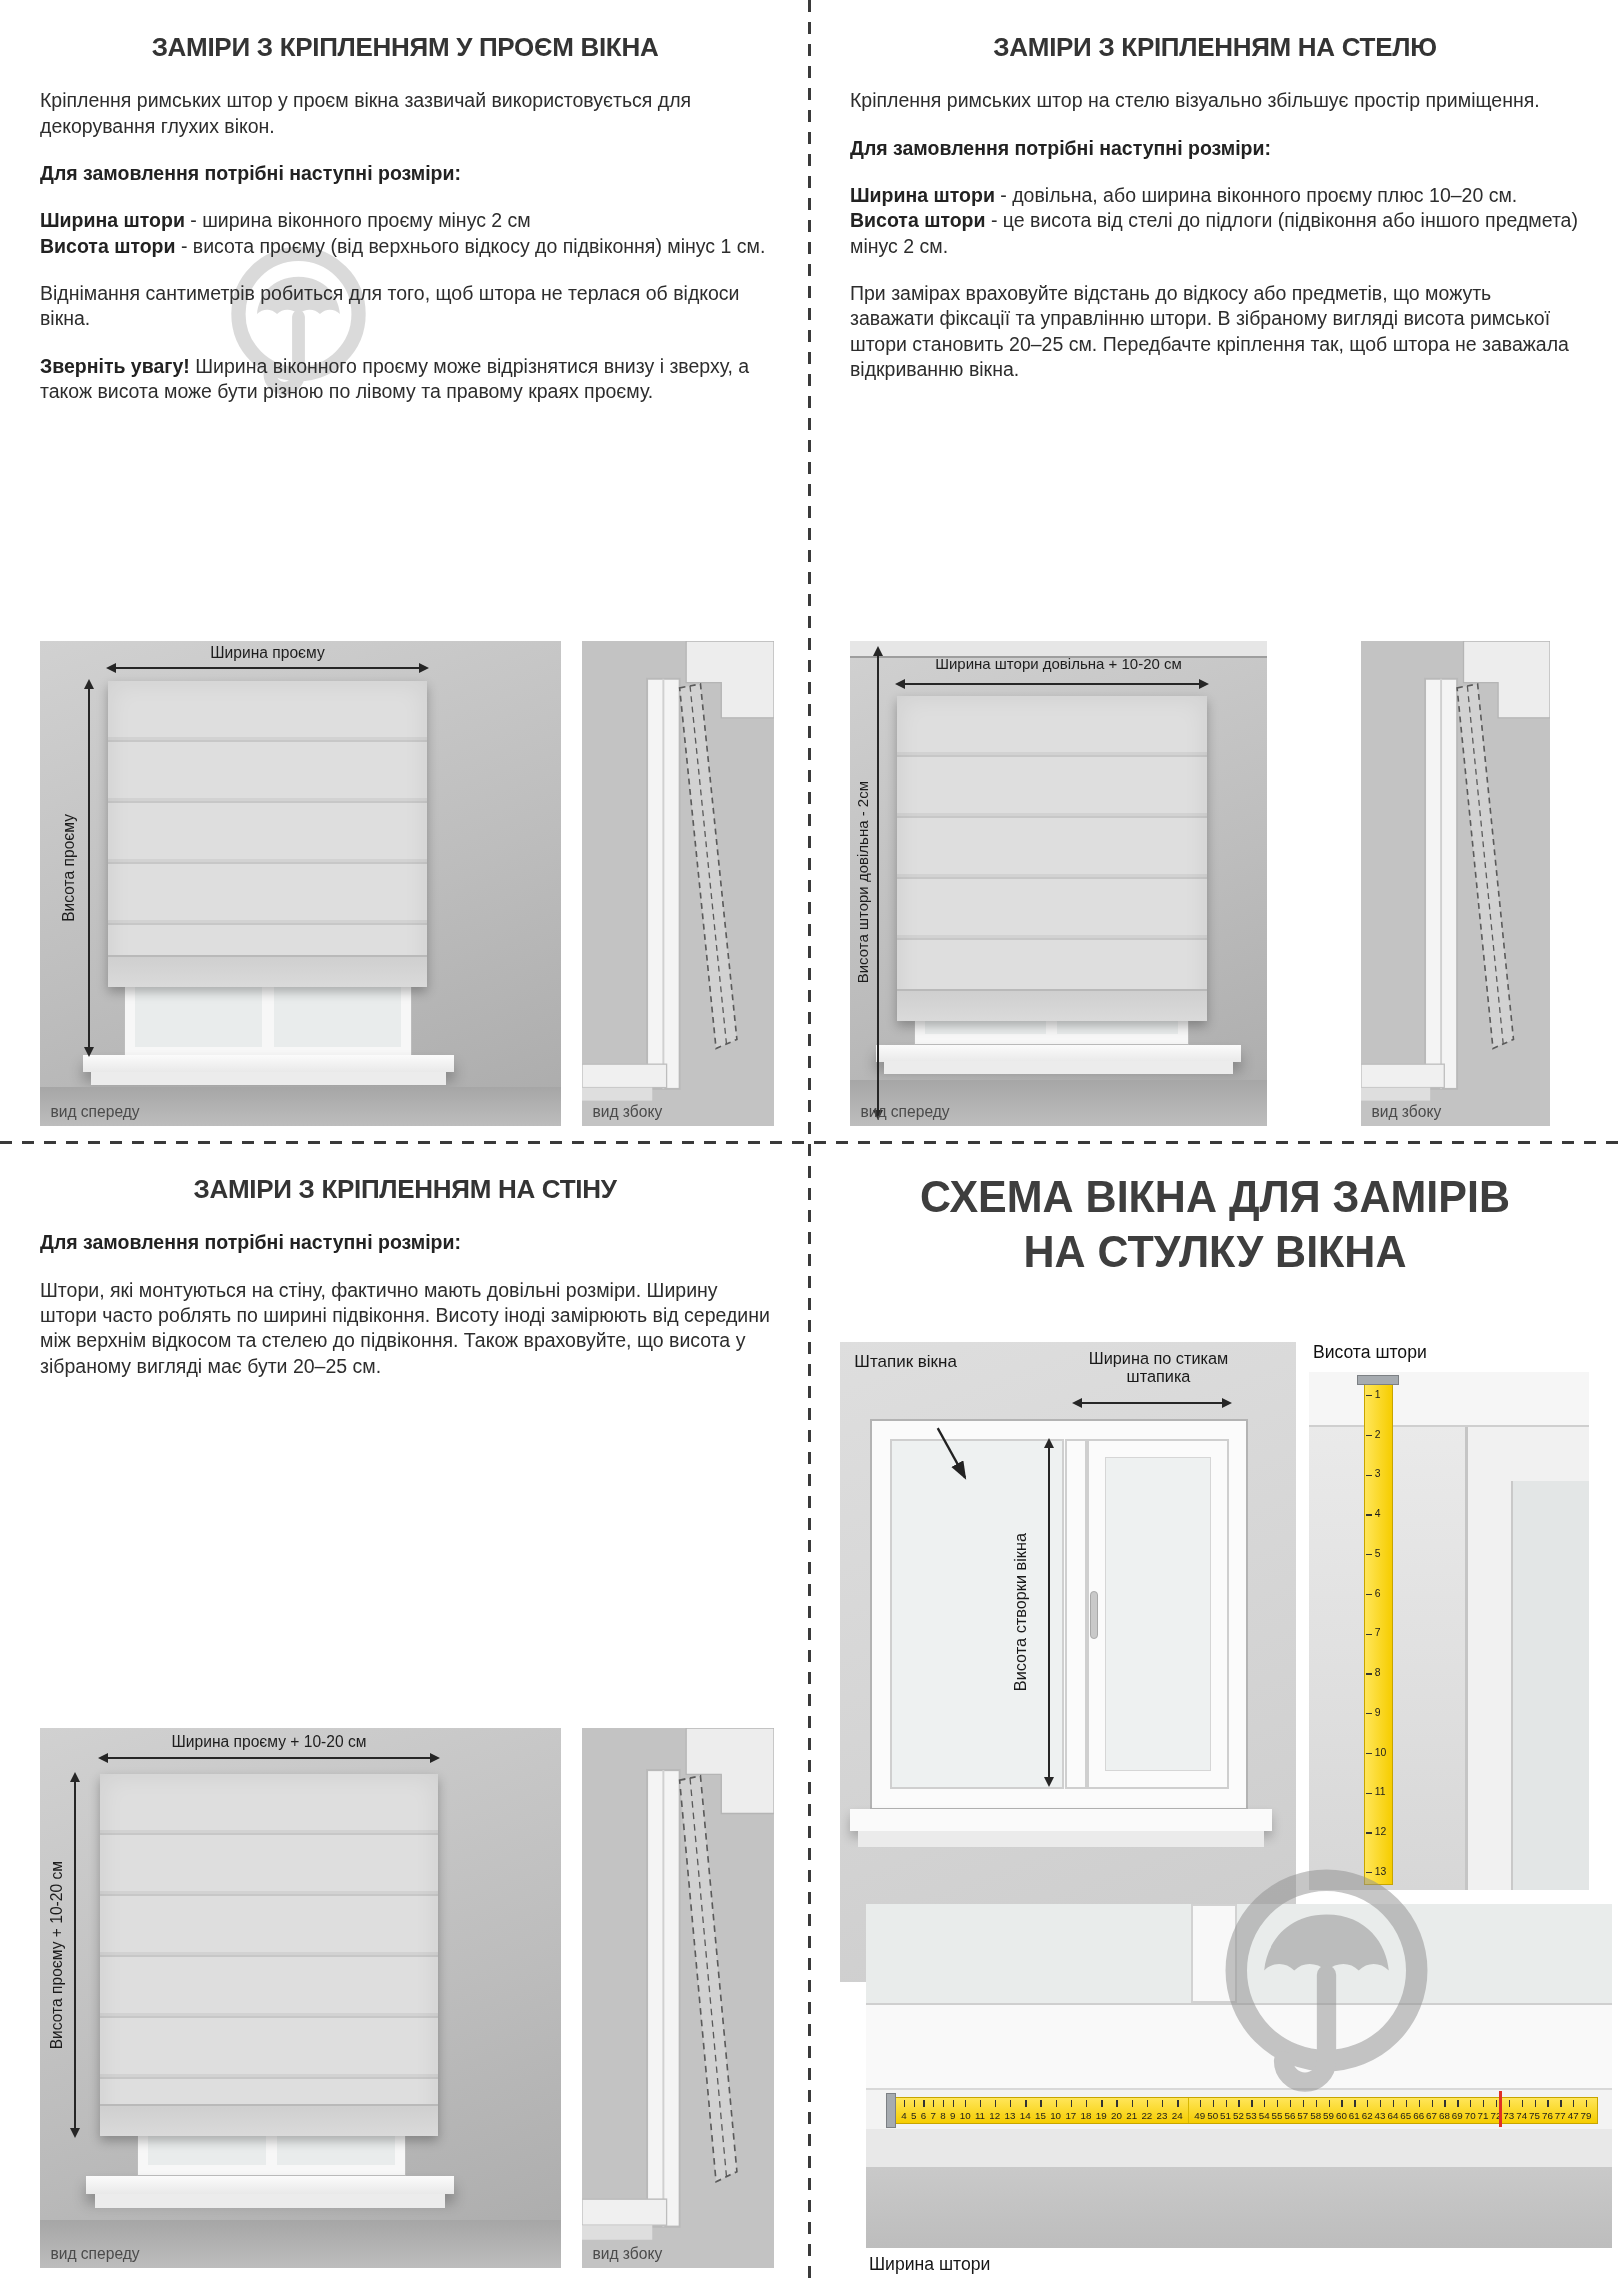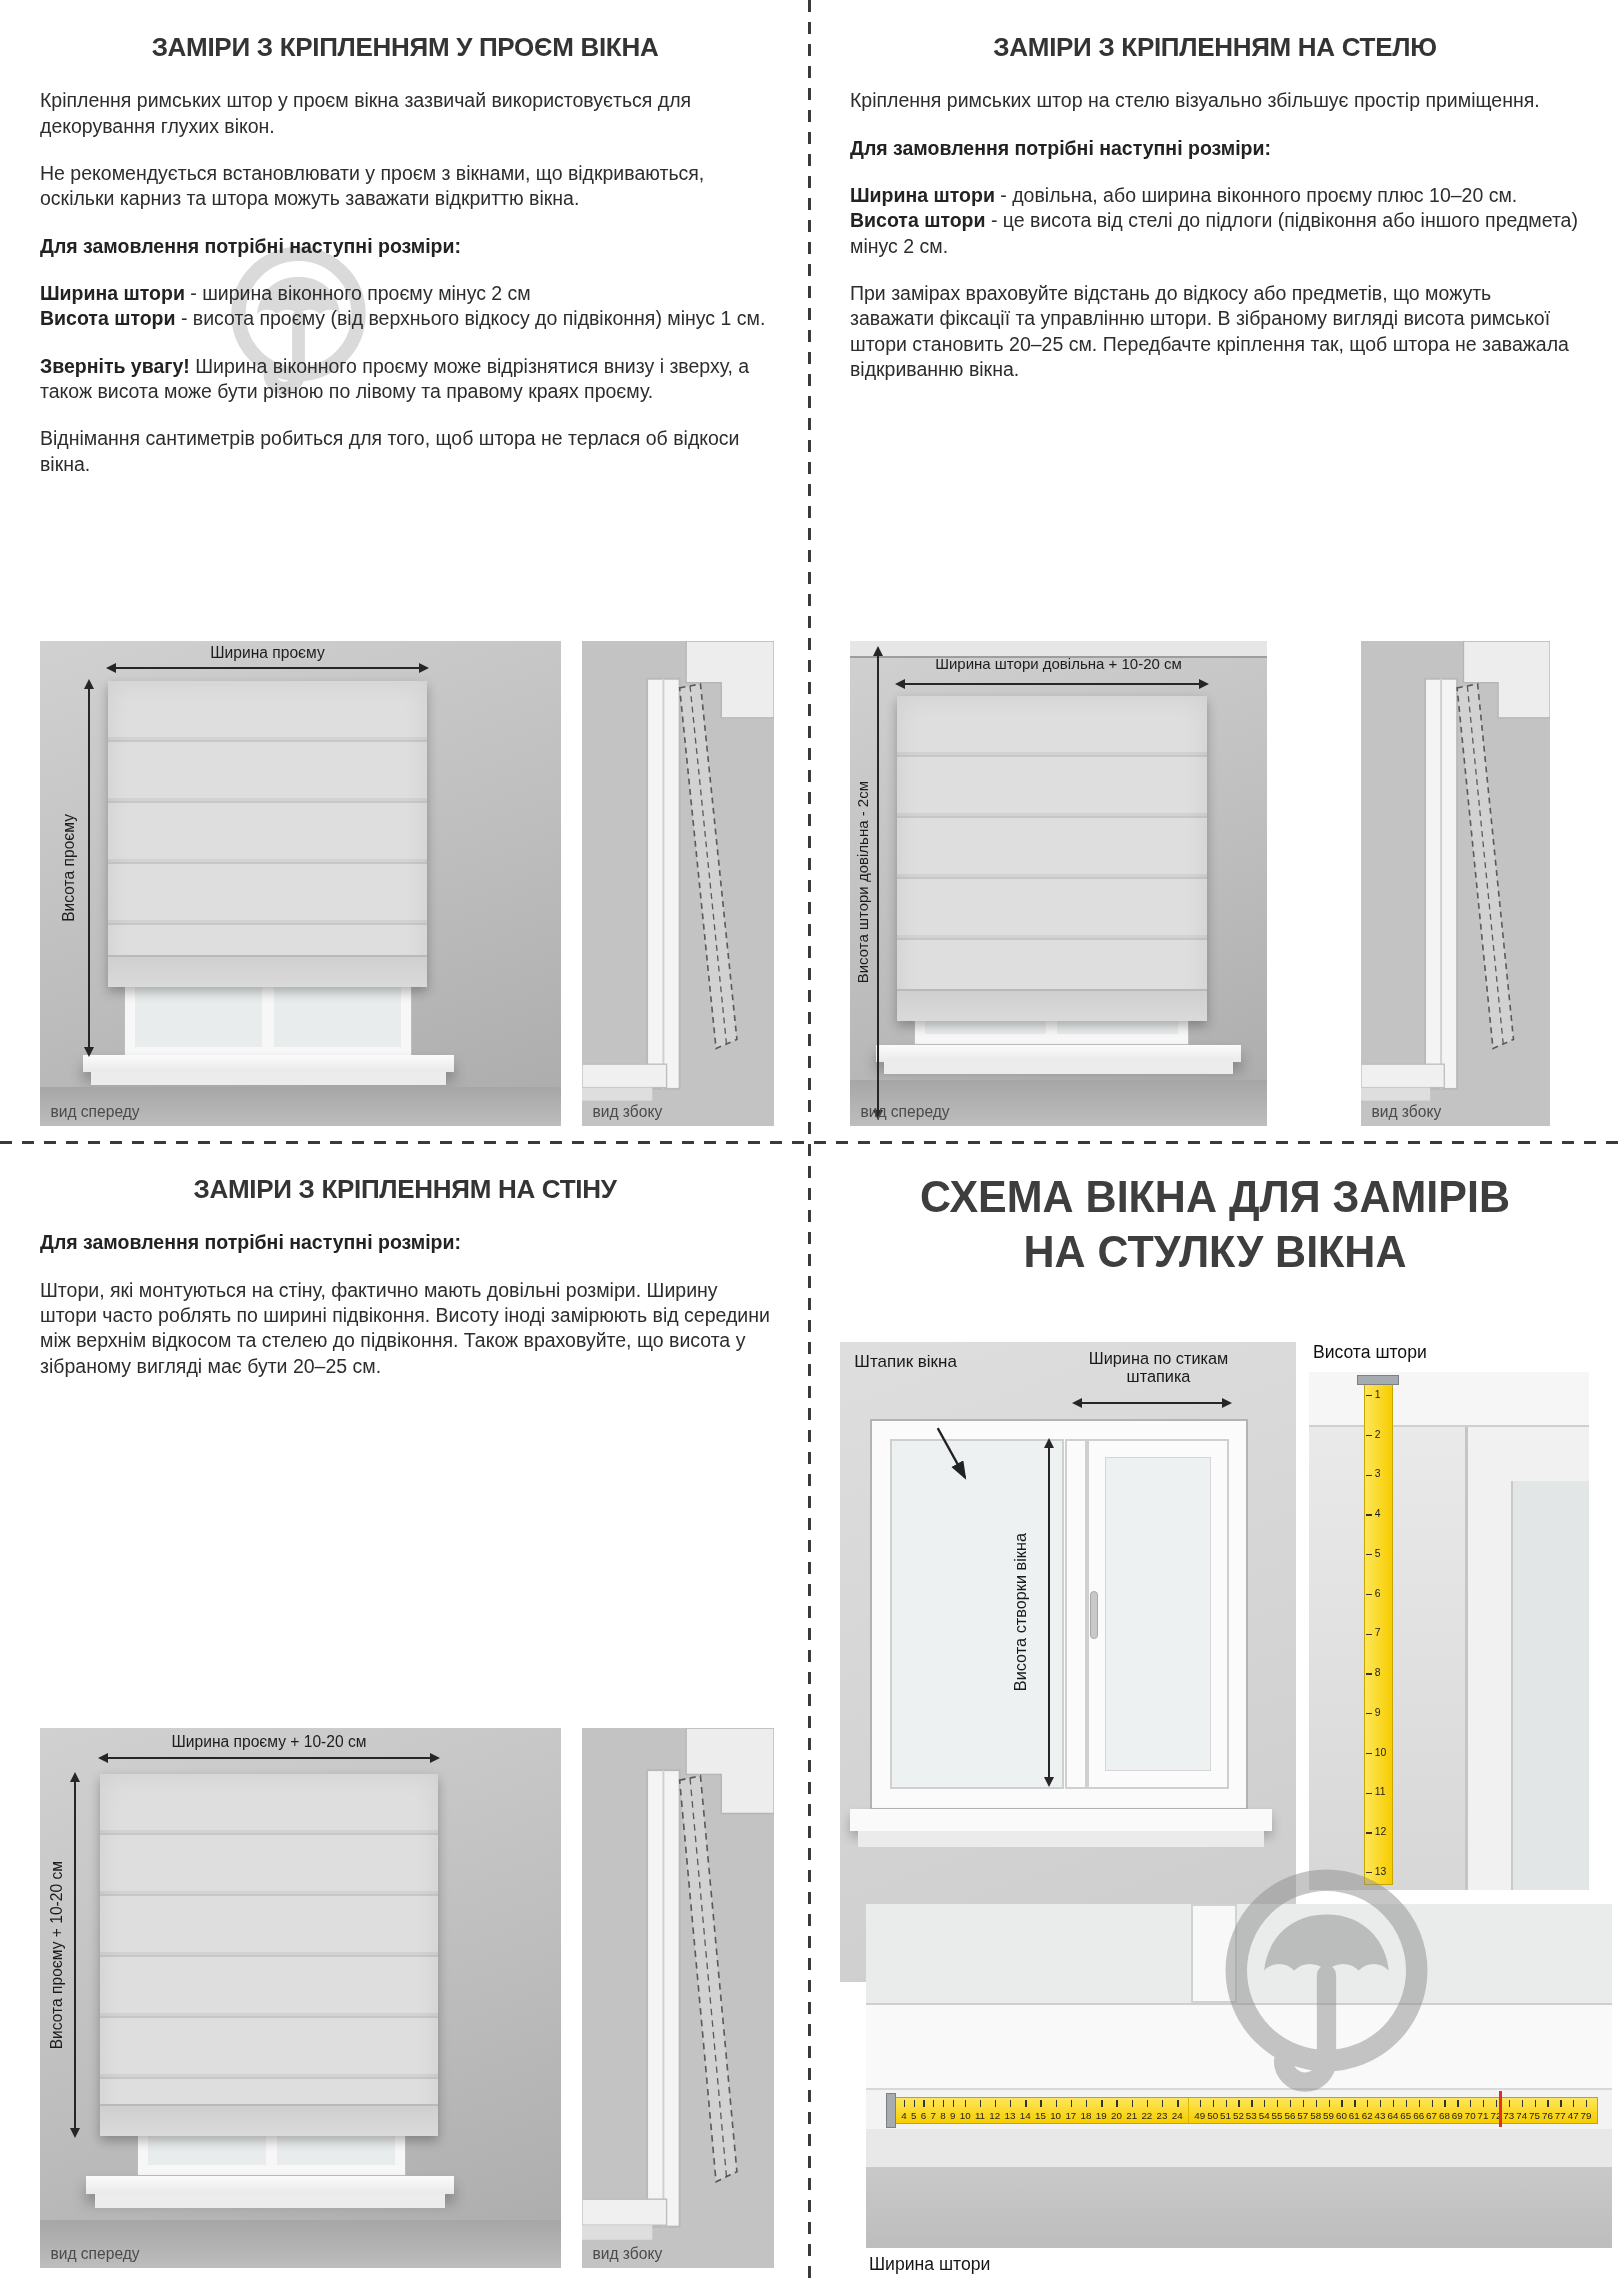--- a/index.html
+++ b/index.html
@@ -196,30 +196,29 @@
     <div class="wm wm1">
       <svg viewBox="0 0 100 128">
         <circle cx="50" cy="50" r="42" fill="none" stroke="currentColor" stroke-width="10"></circle>
         <path d="M50 24 C 31 24 22 38 21 50 C 25 46 31 46 35 50 C 39 46 45 46 50 50 C 55 46 61 46 65 50 C 69 46 75 46 79 50 C 78 38 69 24 50 24 Z" fill="currentColor"></path>
         <path d="M50 52 L50 92 A 10 10 0 0 1 30 92" fill="none" stroke="currentColor" stroke-width="9" stroke-linecap="round"></path>
       </svg>
     </div>
     <div class="quad-inner">
       <div class="sec-title">ЗАМІРИ З КРІПЛЕННЯМ У ПРОЄМ ВІКНА</div>
       <p class="body"><span>Кріплення римських штор у проєм вікна зазвичай використовується для декорування глухих вікон.</span></p>
-      <p class="body"><span>Не рекомендується встановлювати у проєм з вікнами, що відкриваються, оскільки карниз та штора можуть заважати відкриттю вікна.</span></p>
       <p class="body"><b>Для замовлення потрібні наступні розміри:</b></p>
       <p class="body">
         <b>Ширина штори</b><span> - ширина віконного проєму мінус 2 см</span><br>
         <b>Висота штори</b><span> - висота проєму (від верхнього відкосу до підвіконня) мінус 1 см.</span>
       </p>
+      <p class="body"><span>Віднімання сантиметрів робиться для того, щоб штора не терлася об відкоси вікна.</span></p>
       <p class="body">
         <b>Зверніть увагу!</b><span> Ширина віконного проєму може відрізнятися внизу і зверху, а також висота може бути різною по лівому та правому краях проєму.</span>
       </p>
-      <p class="body"><span>Віднімання сантиметрів робиться для того, щоб штора не терлася об відкоси вікна.</span></p>
     </div>
     <div class="fig-row f1">
       <div class="front-view">
         <div class="winframe">
             <div class="mull"></div>
           </div>
         <div class="blind"></div>
         <div class="sill"></div>
         <div class="sill2"></div>
         <div class="floor-band"></div>

